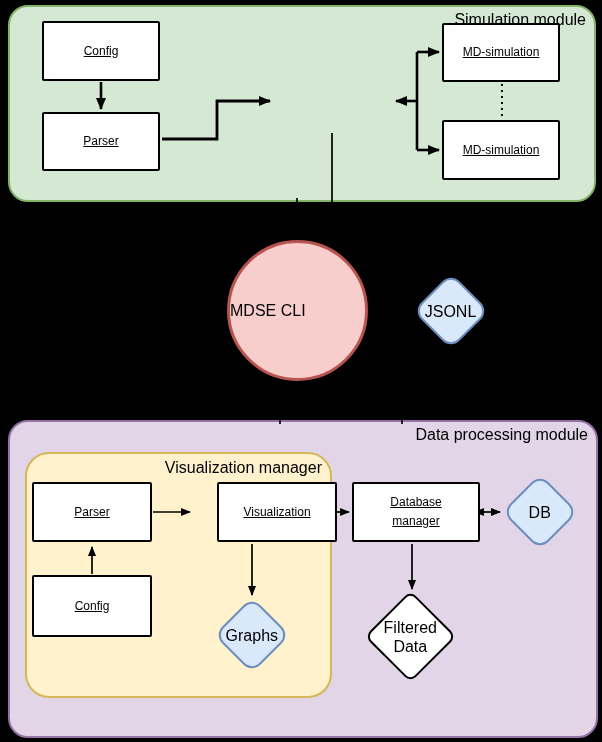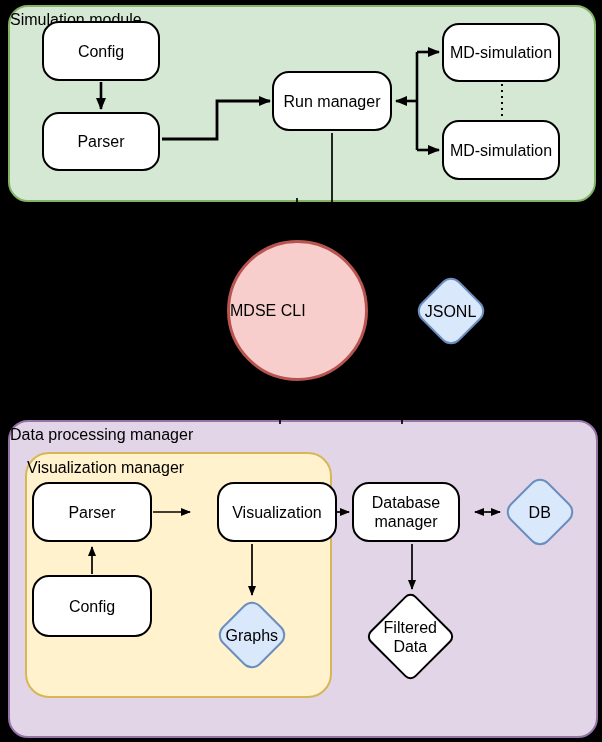--- a/index.html
+++ b/index.html
@@ -1,41 +1,41 @@
 <!DOCTYPE html>
 <html><head>
 <meta charset="utf-8">
 <style>
   html,body{margin:0;padding:0;background:#000;}
   #canvas{
     position:relative;width:602px;height:742px;background:#000000;
     font-family:"Liberation Sans", sans-serif;color:#000;overflow:hidden;
   }
   .container{position:absolute;box-sizing:border-box;z-index:1;}
-  .mod-title{position:absolute;left:0;right:8px;top:3px;text-align:left;
+  .mod-title{position:absolute;left:0;right:8px;top:3px;text-align:right;
     font-size:16px;line-height:20px;color:#000;}
   #sim-module{left:8px;top:5px;width:588px;height:197px;background:#d5e8d4;
     border:2px solid #82b366;border-radius:20px;}
   #dp-module{left:8px;top:420px;width:590px;height:318px;background:#e1d5e7;
     border:2px solid #9673a6;border-radius:20px;}
   #viz-module{left:25px;top:452px;width:307px;height:246px;background:#fff2cc;
     border:2px solid #d6b656;border-radius:24px;}
   #viz-module .mod-title{top:4px;}
   svg.wires{position:absolute;left:0;top:0;z-index:2;pointer-events:none;}
-  .node{position:absolute;background:#ffffff;border:2px solid #000;border-radius:17px;
+  .node{position:absolute;background:#ffffff;border:2px solid #000;border-radius:2px;
     display:flex;align-items:center;justify-content:center;text-align:center;
-    box-sizing:border-box;font-size:16px;line-height:19px;z-index:3;white-space:nowrap;}
+    box-sizing:border-box;font-size:12px;line-height:19px;z-index:3;white-space:nowrap;text-decoration:underline;}
   #n-config-top{left:42px;top:21px;width:118px;height:60px;}
   #n-parser-top{left:42px;top:112px;width:118px;height:59px;}
   #n-run-manager{left:272px;top:71px;width:120px;height:60px;}
   #n-md-sim-1{left:442px;top:23px;width:118px;height:59px;}
   #n-md-sim-2{left:442px;top:120px;width:118px;height:60px;}
   #n-parser-bottom{left:32px;top:482px;width:120px;height:60px;}
   #n-visualization{left:192px;top:482px;width:120px;height:60px;margin-left:25px;}
-  #n-database-manager{left:352px;top:482px;width:108px;height:60px;}
+  #n-database-manager{left:352px;top:482px;width:128px;height:60px;}
   #n-config-bottom{left:32px;top:575px;width:120px;height:62px;}
   #n-mdse-cli{left:227px;top:240px;width:141px;height:141px;background:#f8cecc;
     border:3px solid #b85450;border-radius:50%;display:flex;align-items:center;
     justify-content:flex-start;position:absolute;box-sizing:border-box;font-size:16px;z-index:3;}
   .diamond{position:absolute;transform:rotate(45deg);display:flex;align-items:center;
     justify-content:center;box-sizing:border-box;z-index:3;font-size:16px;}
   .diamond .lbl{transform:rotate(-45deg);white-space:nowrap;text-align:center;line-height:19px;}
   .diamond.blue{background:#dae8fc;border:2px solid #6c8ebf;border-radius:12px;}
   #n-jsonl{left:424px;top:284px;width:54px;height:54px;}
   #n-graphs{left:225px;top:608px;width:54px;height:54px;}
@@ -46,21 +46,21 @@
 </head>
 <body>
 
 <div id="canvas">
 
   <div class="container" id="sim-module">
     <div class="mod-title">Simulation module</div>
   </div>
 
   <div class="container" id="dp-module">
-    <div class="mod-title">Data processing manager</div>
+    <div class="mod-title">Data processing module</div>
   </div>
 
   <div class="container" id="viz-module">
     <div class="mod-title">Visualization manager</div>
   </div>
 
   <svg class="wires" width="602" height="742" viewBox="0 0 602 742">
     <defs>
       <marker id="ah" markerUnits="userSpaceOnUse" markerWidth="12" markerHeight="10" viewBox="0 0 12 10" refX="11" refY="5" orient="auto">
         <path d="M0,0 L12,5 L0,10 Z" fill="#000"></path>
@@ -89,21 +89,20 @@
     <path d="M252,544 L252,595" stroke="#000" stroke-width="1.7" fill="none" marker-end="url(#ahs)"></path>
 
     <path d="M297,198 L297,205" stroke="#000" stroke-width="1.7" fill="none"></path>
     <path d="M297,238 L297,244" stroke="#000" stroke-width="1.7" fill="none"></path>
     <path d="M280,417 L280,424" stroke="#000" stroke-width="1.7" fill="none"></path>
     <path d="M402,417 L402,424" stroke="#000" stroke-width="1.7" fill="none"></path>
   </svg>
 
   <div class="node" id="n-config-top">Config</div>
   <div class="node" id="n-parser-top">Parser</div>
-  <div class="node" id="n-run-manager">Run manager</div>
   <div class="node" id="n-md-sim-1">MD-simulation</div>
   <div class="node" id="n-md-sim-2">MD-simulation</div>
 
   <div id="n-mdse-cli">
     <span>MDSE CLI</span>
   </div>
   <div class="diamond blue" id="n-jsonl">
     <span class="lbl">JSONL</span>
   </div>
 

